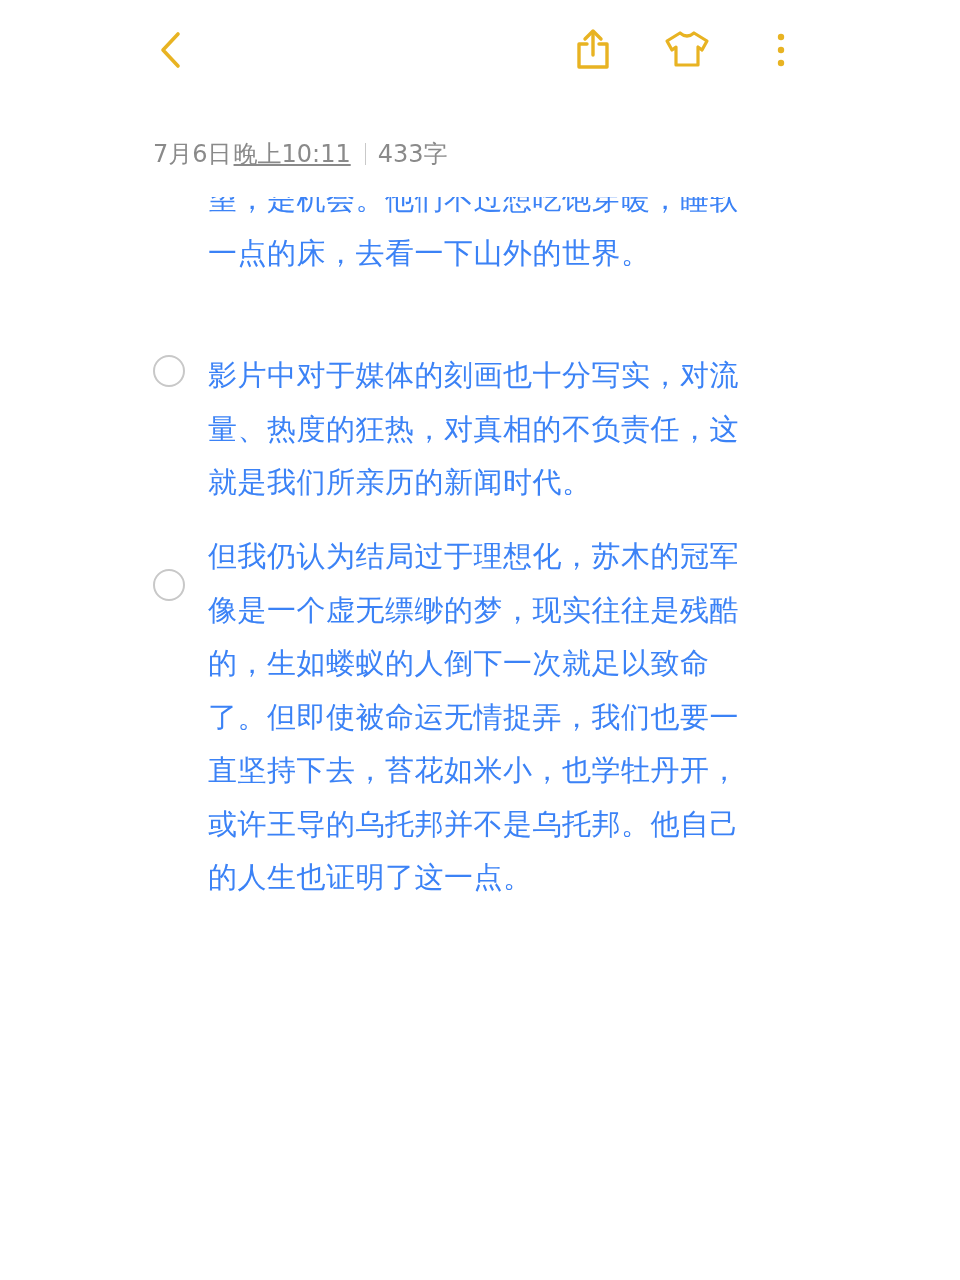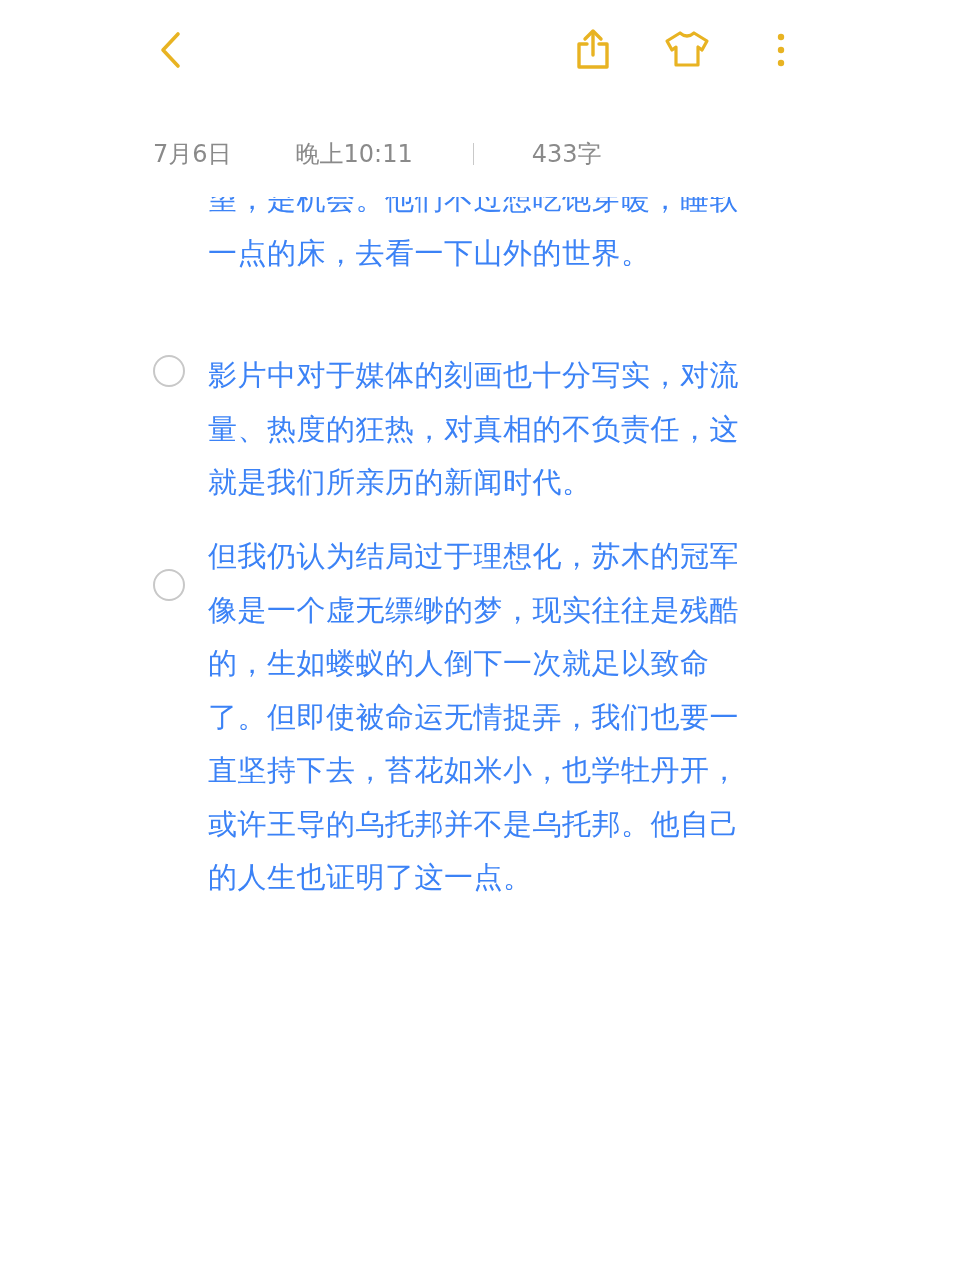--- a/index.html
+++ b/index.html
@@ -35,23 +35,22 @@
   .meta {
     position: absolute;
     left: 153px;
     top: 138px;
     height: 32px;
     display: flex;
     align-items: center;
     font-size: 24px;
     color: #8a8a8a;
     white-space: nowrap;
-    gap: 46px;
   }
-  .meta .time { margin-left: 18px; }
+  .meta .time { margin-left: 2px; text-decoration: underline; }
   .meta .sep {
     display: inline-block;
     width: 1px;
     height: 22px;
     background: #c9c9c9;
     margin: 0 12px 0 14px;
   }
 
   .content-clip {
     position: absolute;

